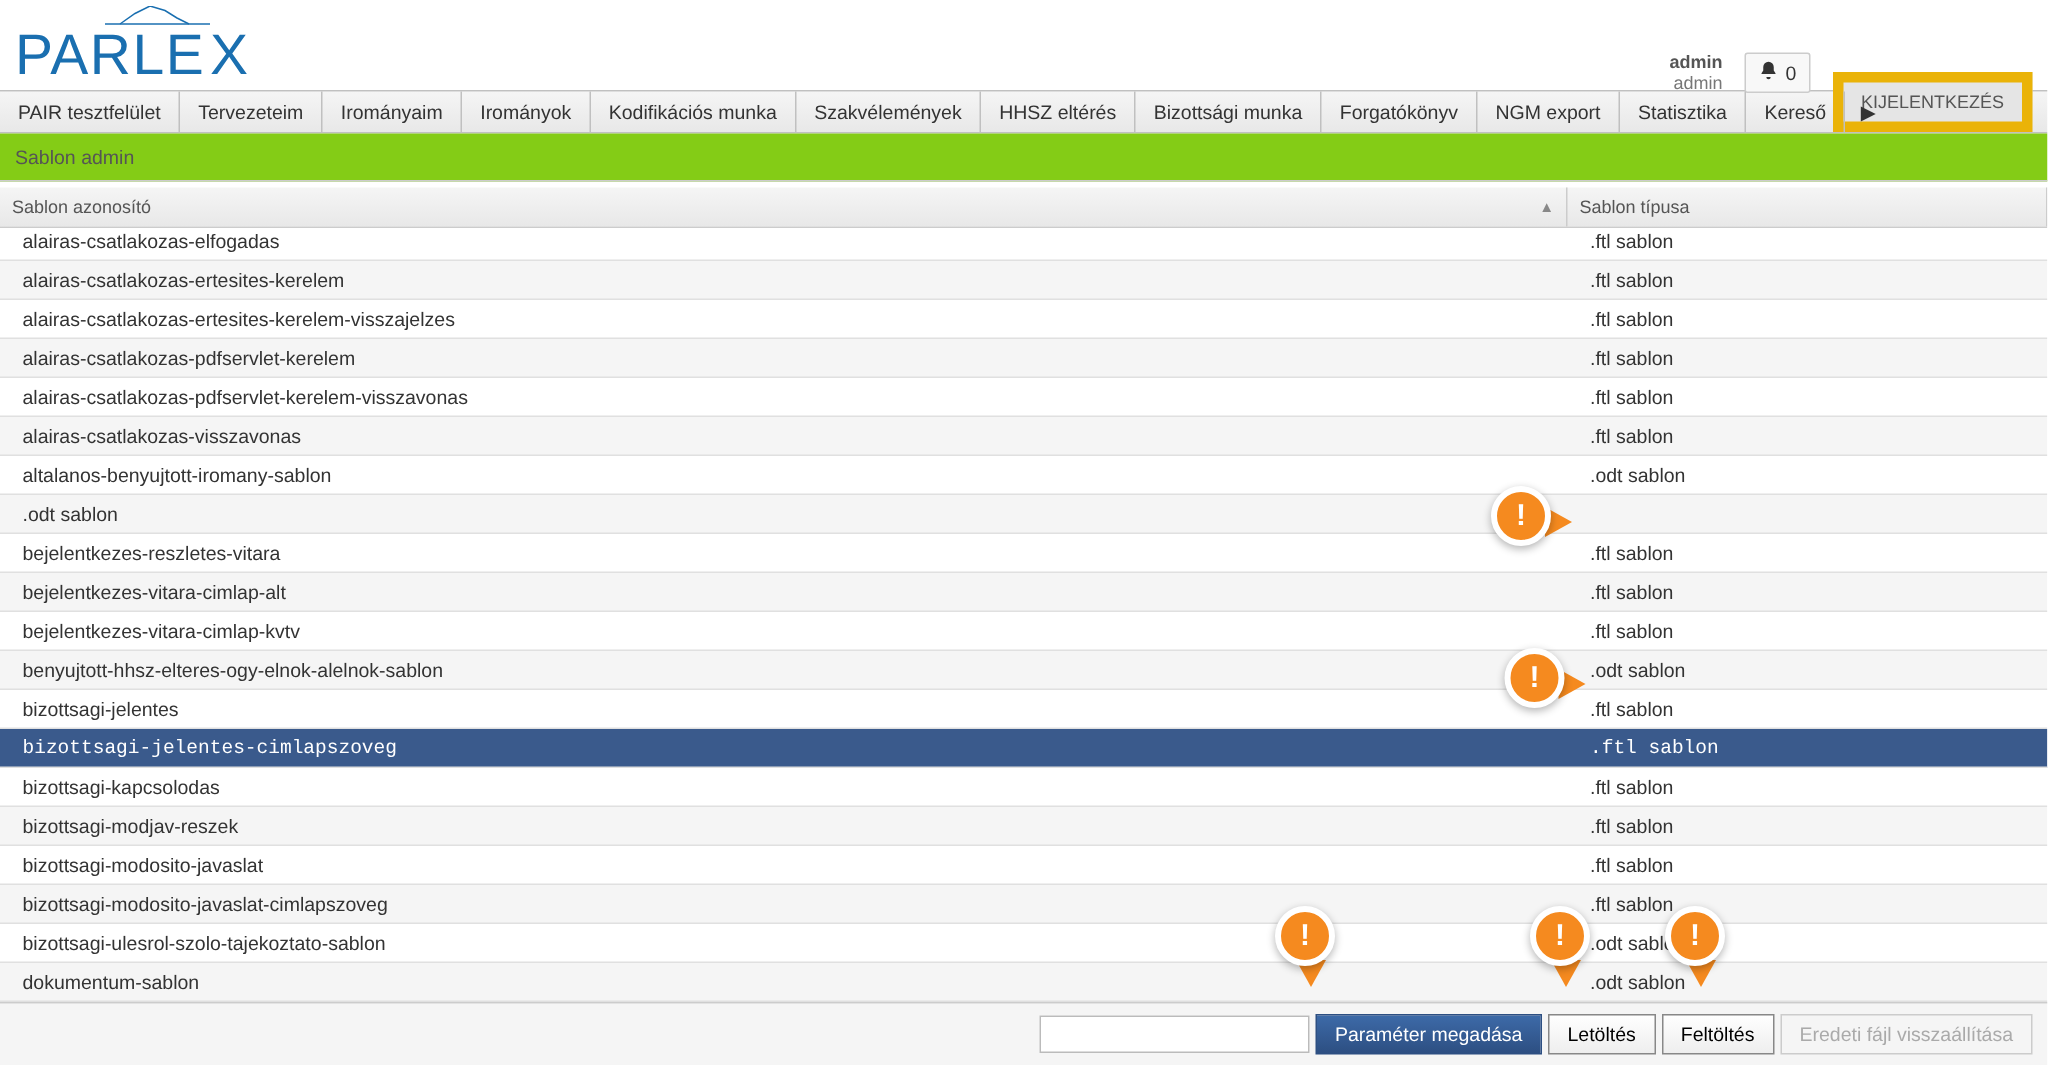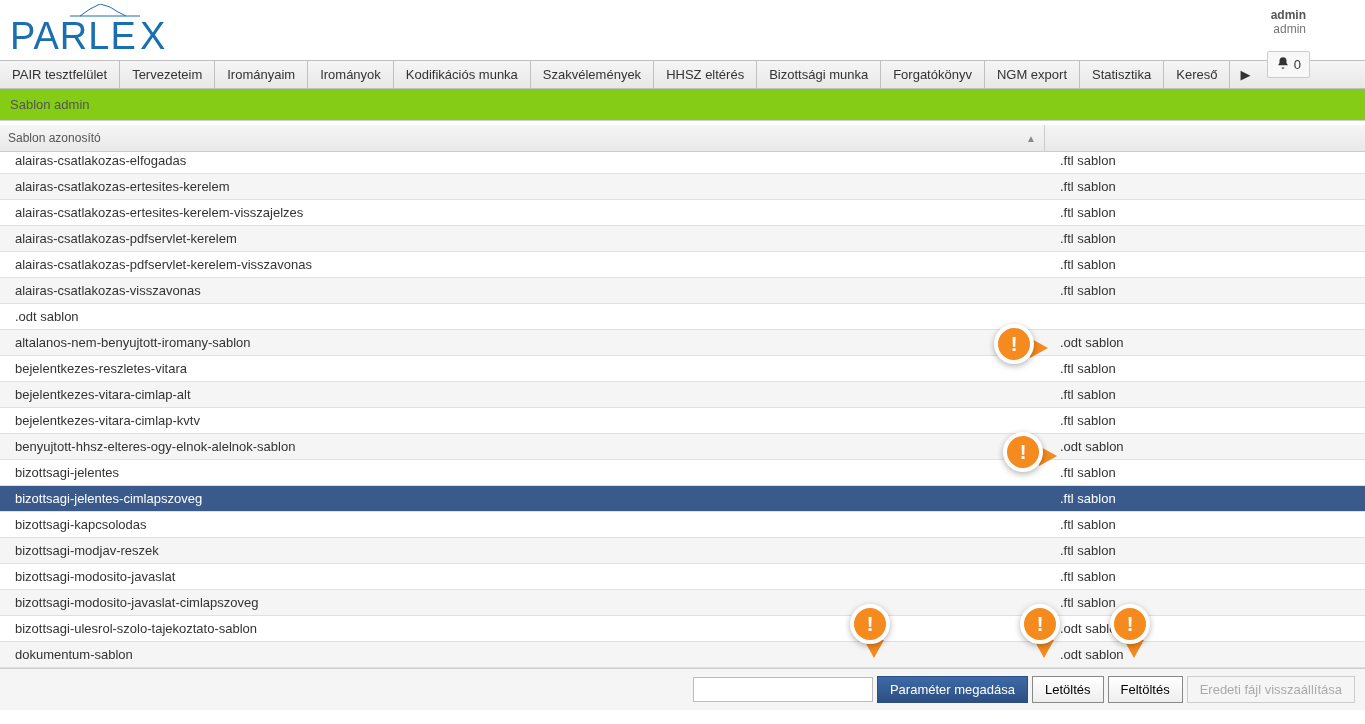--- a/index.html
+++ b/index.html
@@ -1,21 +1,21 @@
 <!DOCTYPE html>
 <html><head>
 <meta charset="utf-8">
 <style>
 * { margin: 0; padding: 0; box-sizing: border-box; }
 body { font-family: Arial, Helvetica, sans-serif; font-size: 13px; color: #333; background: #fff; }
 
 .header { display: flex; justify-content: space-between; align-items: flex-start; padding: 0 10px; height: 60px; }
 .logo { color: #1a6fb0; padding-top: 4px; }
 .logo-svg { width: 200px; height: 55px; }
-.header-right { display: flex; align-items: center; gap: 15px; padding-top: 8px; flex-direction: column; }
+.header-right { display: flex; align-items: center; gap: 15px; padding-top: 8px; }
 .user-info { text-align: right; font-size: 12px; color: #555; font-weight: bold; }
 .user-info .sub { font-weight: normal; color: #777; }
 .notif { display: flex; align-items: center; gap: 4px; border: 1px solid #ccc; padding: 4px 8px; border-radius: 2px; cursor: pointer; background: #f8f8f8; }
 .logout-btn { border: 7px solid #eab308; padding: 6px 12px; background: #e5e5e5; cursor: pointer; font-size: 12px; color: #555; margin-top: 40px; }
 
 .menubar { display: flex; border-top: 1px solid #c0c0c0; border-bottom: 1px solid #c0c0c0; background: linear-gradient(#f5f5f5, #e8e8e8); }
 .menubar .menu-item { padding: 6px 12px; border-right: 1px solid #c0c0c0; font-size: 13px; color: #333; cursor: pointer; white-space: nowrap; }
 .menubar .menu-arrow { padding: 6px 10px; cursor: pointer; }
 
 .page-title-bar { background: #84cc16; padding: 8px 10px; font-size: 13px; color: #555; border-bottom: 1px solid #ccc; }
@@ -24,21 +24,21 @@
 .table-header { display: flex; background: linear-gradient(#f5f5f5, #e8e8e8); border-bottom: 1px solid #ccc; position: sticky; top: 4px; }
 .th { padding: 6px 8px; font-size: 12px; color: #555; border-right: 1px solid #ccc; display: flex; justify-content: space-between; align-items: center; }
 .th-id { flex: 0 0 1045px; }
 .th-type { flex: 1; }
 .sort-arrow { font-size: 10px; color: #888; }
 
 .tbody { }
 .row { display: flex; border-bottom: 1px solid #e0e0e0; cursor: pointer; }
 .row:nth-child(odd) { background: #fff; }
 .row:nth-child(even) { background: #f5f5f5; }
-.row.selected { background: #3a5a8c !important; color: #fff; }
+.row.selected { background: #3a5a8c !important; color: #fff; font-family: Liberation Mono, monospace; }
 .td { padding: 5px 15px; font-size: 13px; }
 .td-id { flex: 0 0 1045px; }
 .td-type { flex: 1; }
 
 .footer { display: flex; justify-content: flex-end; align-items: center; gap: 4px; padding: 7px 10px; background: #f5f5f5; }
 .footer input[type=text] { width: 180px; padding: 4px; border: 1px solid #bbb; }
 .btn { padding: 5px 12px; border: 1px solid #888; background: linear-gradient(#fff,#eee); cursor: pointer; font-size: 13px; }
 .btn-primary { background: linear-gradient(#3d6aa8, #2d4f82); color: #fff; border-color: #2d4f82; }
 .btn-disabled { color: #aaa; border-color: #ccc; background: #f5f5f5; cursor: default; }
 
@@ -95,20 +95,23 @@
   </div>
 
 <div class="page-title-bar">Sablon admin</div>
 
 <div class="table-wrap">
   <div class="table-header">
     <div class="th th-id">
       <span>Sablon azonosító</span>
       <span class="sort-arrow">▲</span>
     </div>
+    <div class="th th-type">
+      <span>Sablon típusa</span>
+    </div>
   </div>
   <div class="tbody" id="tbody">
       <div class="row">
         <div class="td td-id">alairas-csatlakozas-elfogadas</div>
         <div class="td td-type">.ftl sablon</div>
       </div>
       <div class="row">
         <div class="td td-id">alairas-csatlakozas-ertesites-kerelem</div>
         <div class="td td-type">.ftl sablon</div>
       </div>
@@ -122,24 +125,24 @@
       </div>
       <div class="row">
         <div class="td td-id">alairas-csatlakozas-pdfservlet-kerelem-visszavonas</div>
         <div class="td td-type">.ftl sablon</div>
       </div>
       <div class="row">
         <div class="td td-id">alairas-csatlakozas-visszavonas</div>
         <div class="td td-type">.ftl sablon</div>
       </div>
       <div class="row">
-        <div class="td td-type">.odt sablon</div>
-      </div>
-      <div class="row">
-        <div class="td td-id">altalanos-nem-benyujtott-iromany-sablon</div>
+        <div class="td td-id">altalanos-benyujtott-iromany-sablon</div>
+        <div class="td td-type">.odt sablon</div>
+      </div>
+      <div class="row">
         <div class="td td-type">.odt sablon</div>
       </div>
       <div class="row">
         <div class="td td-id">bejelentkezes-reszletes-vitara</div>
         <div class="td td-type">.ftl sablon</div>
       </div>
       <div class="row">
         <div class="td td-id">bejelentkezes-vitara-cimlap-alt</div>
         <div class="td td-type">.ftl sablon</div>
       </div>

